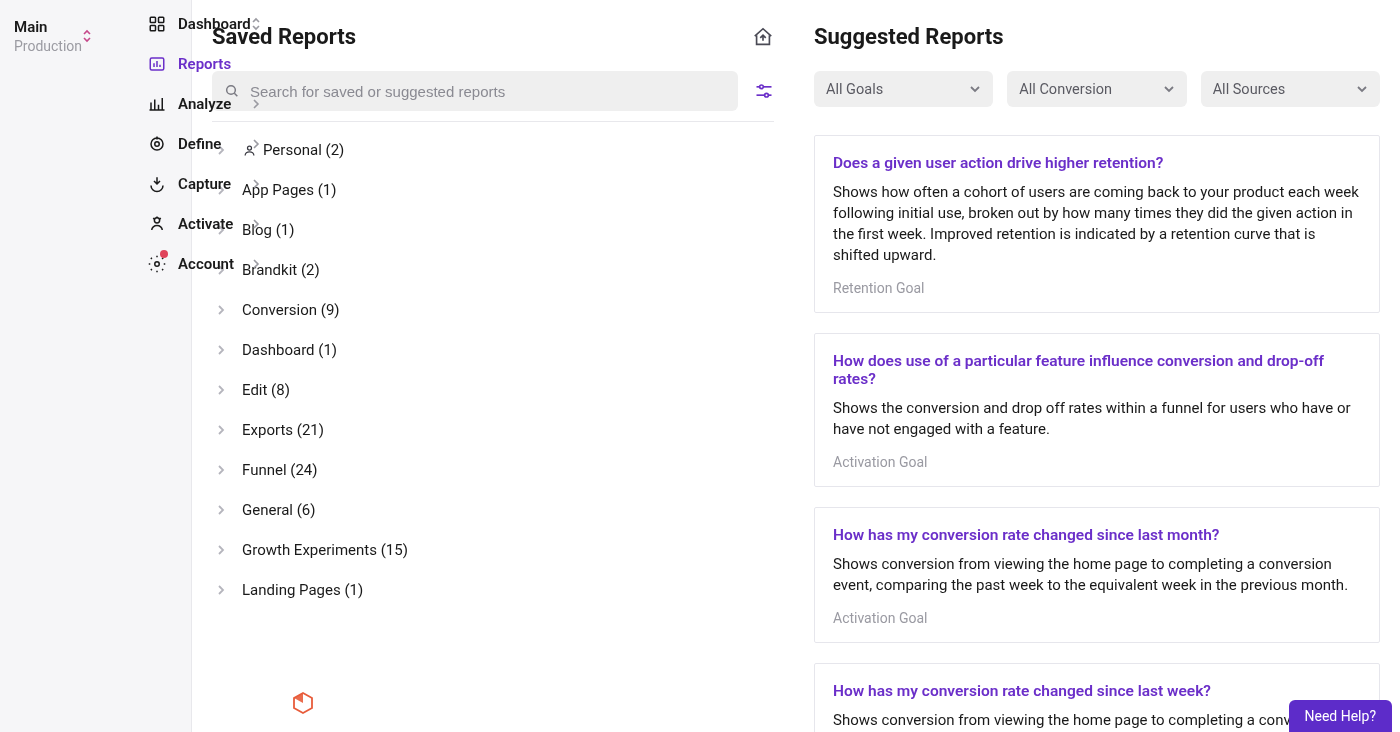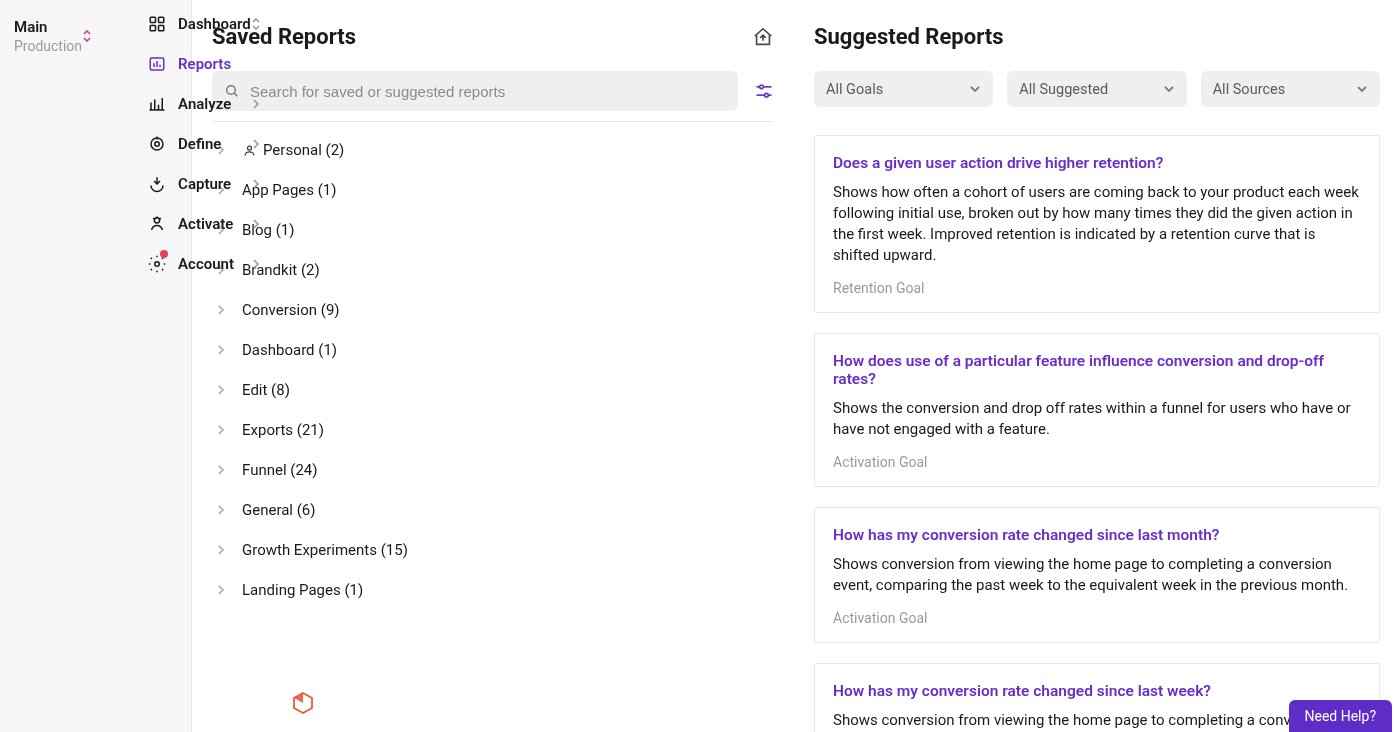--- a/index.html
+++ b/index.html
@@ -553,21 +553,21 @@
     <div class="filter-row">
       <div class="select">
         <span>All Goals</span>
         <span class="chev">
           <svg width="12" height="12" viewBox="0 0 12 12" stroke="currentColor" stroke-width="1.8" fill="none">
               <path d="M2 4 L6 8 L10 4"></path>
             </svg>
         </span>
       </div>
       <div class="select">
-        <span>All Suggested</span>
+        <span>All Conversion</span>
         <span class="chev">
           <svg width="12" height="12" viewBox="0 0 12 12" stroke="currentColor" stroke-width="1.8" fill="none">
               <path d="M2 4 L6 8 L10 4"></path>
             </svg>
         </span>
       </div>
       <div class="select">
         <span>All Sources</span>
         <span class="chev">
           <svg width="12" height="12" viewBox="0 0 12 12" stroke="currentColor" stroke-width="1.8" fill="none">

